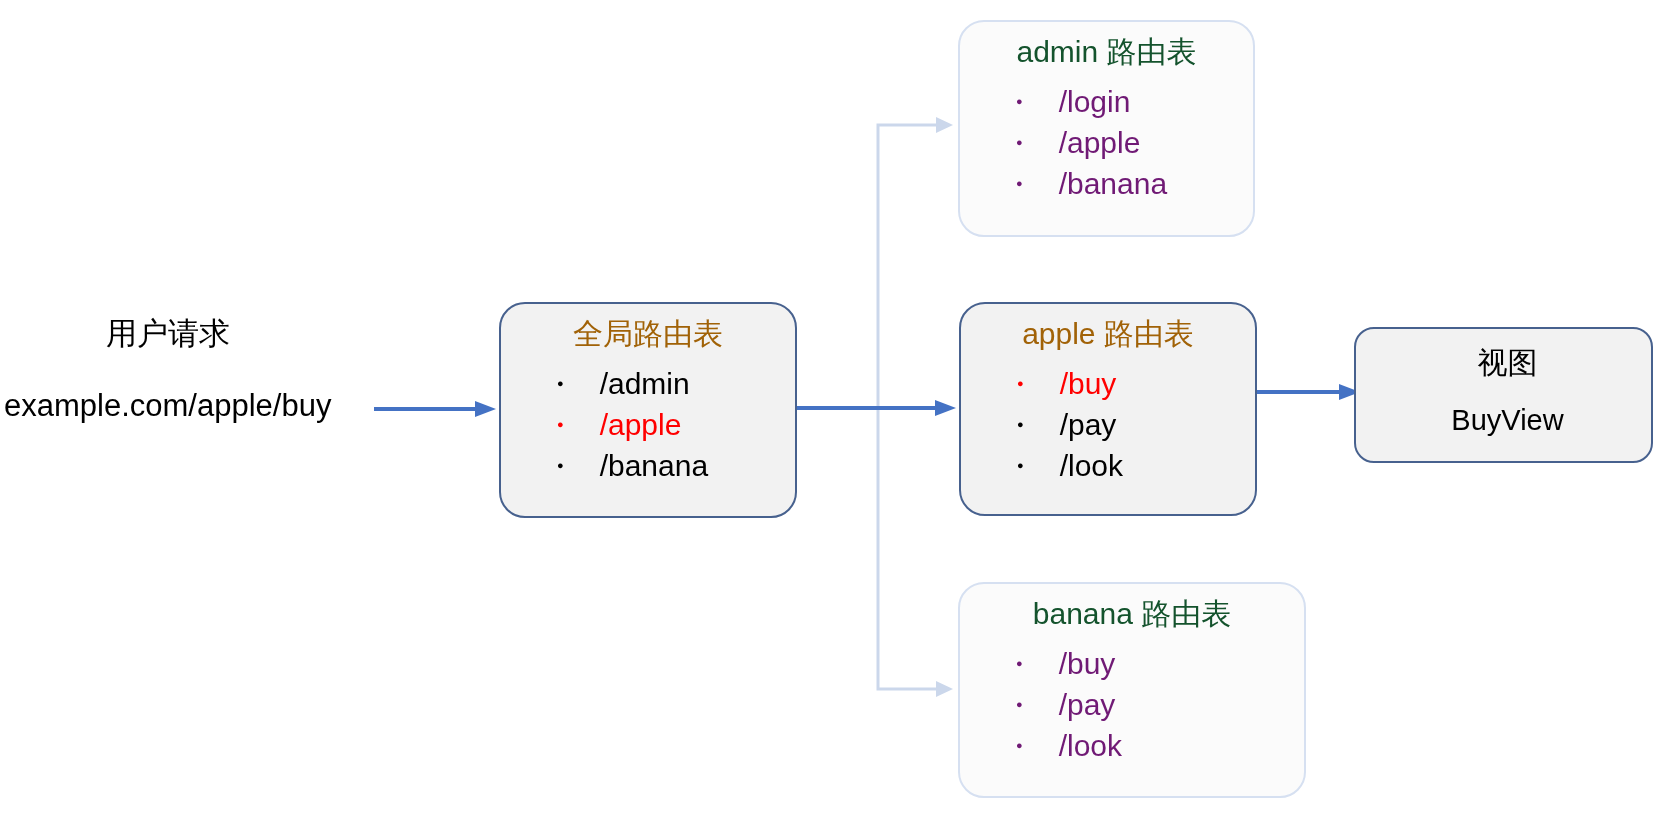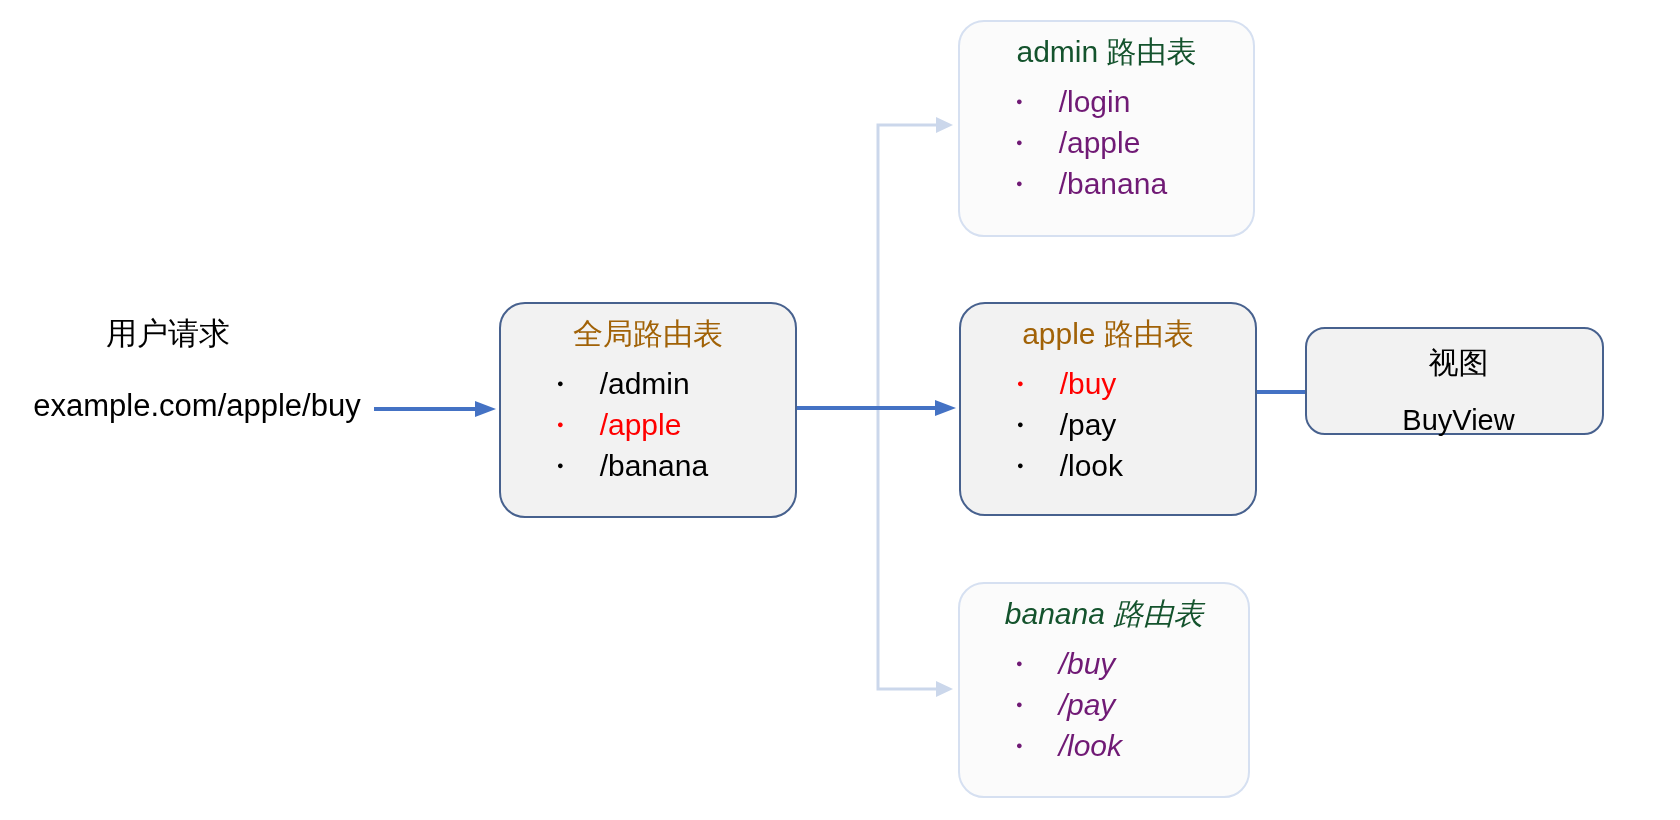--- a/index.html
+++ b/index.html
@@ -35,21 +35,21 @@
   
   .view-box { border-radius:20px; }
   .view-title { text-align:center; font-size:30px; margin-top:14px; }
   .view-name  { text-align:center; font-size:29px; margin-top:20px; }
   
   .request-title {
     left:58px; top:313px; width:220px; text-align:center;
     font-size:31px; white-space:nowrap;
   }
   .request-url {
-    left:22px; top:388px; width:350px; text-align:center;
+    left:4px; top:388px; width:350px; 
     font-size:31px; white-space:nowrap;
   }
   
   .overlay { position:absolute; left:0; top:0; width:1680px; height:820px; pointer-events:none; }
 </style>
 </head>
 <body>
 
 <div class="canvas">
 
@@ -114,33 +114,33 @@
         </li>
       <li>
           <span>/pay</span>
         </li>
       <li>
           <span>/look</span>
         </li>
     </ul>
   </div>
 
-  <div class="box faded" style="left:958px; top:582px; width:292px; height:216px;font-style:italic;">
+  <div class="box faded" style="left:958px; top:582px; width:348px; height:216px;">
     <div class="box-title">banana 路由表</div>
     <ul class="route-list">
       <li>
           <span>/buy</span>
         </li>
       <li>
           <span>/pay</span>
         </li>
       <li>
           <span>/look</span>
         </li>
     </ul>
   </div>
 
-  <div class="box view-box" style="left:1305px; top:327px; width:299px; height:108px;padding-left:8px;">
+  <div class="box view-box" style="left:1354px; top:327px; width:299px; height:136px;padding-left:8px;">
     <div class="view-title">视图</div>
     <div class="view-name">BuyView</div>
   </div>
 
 </div>
 
 </body></html>

